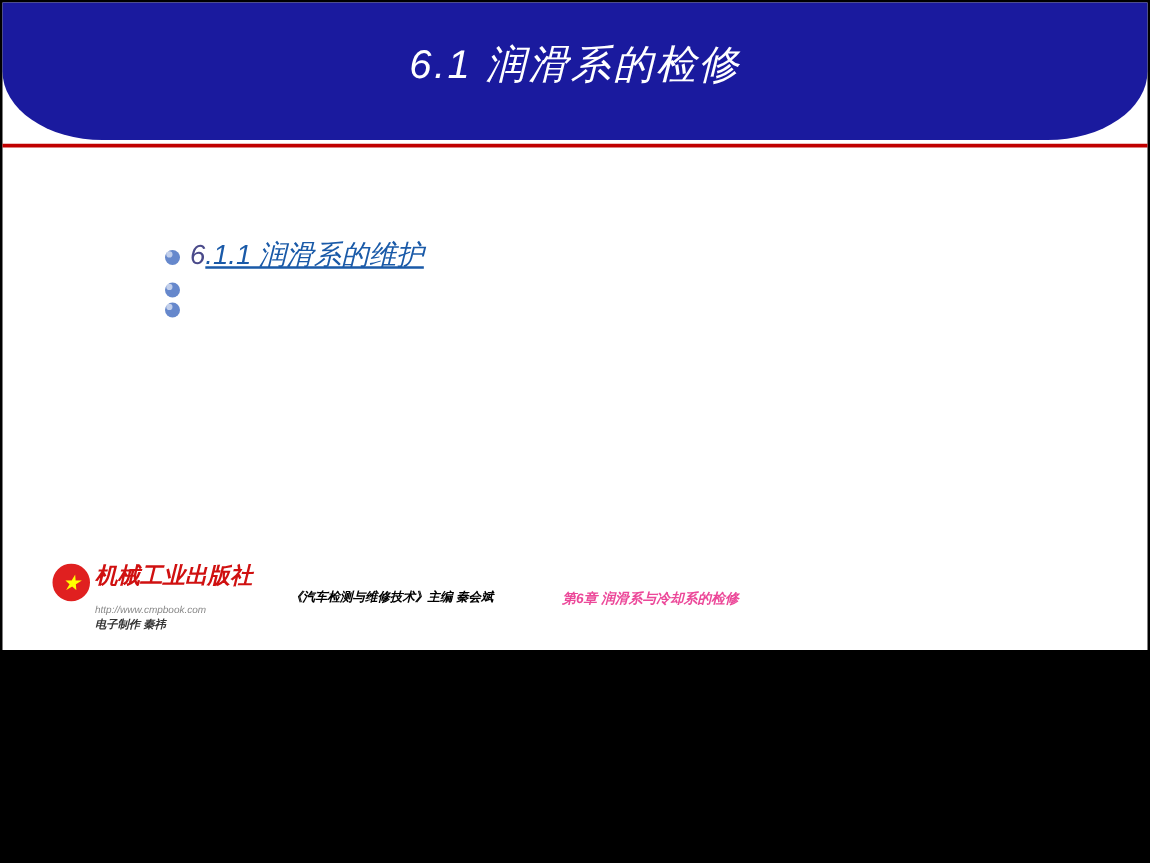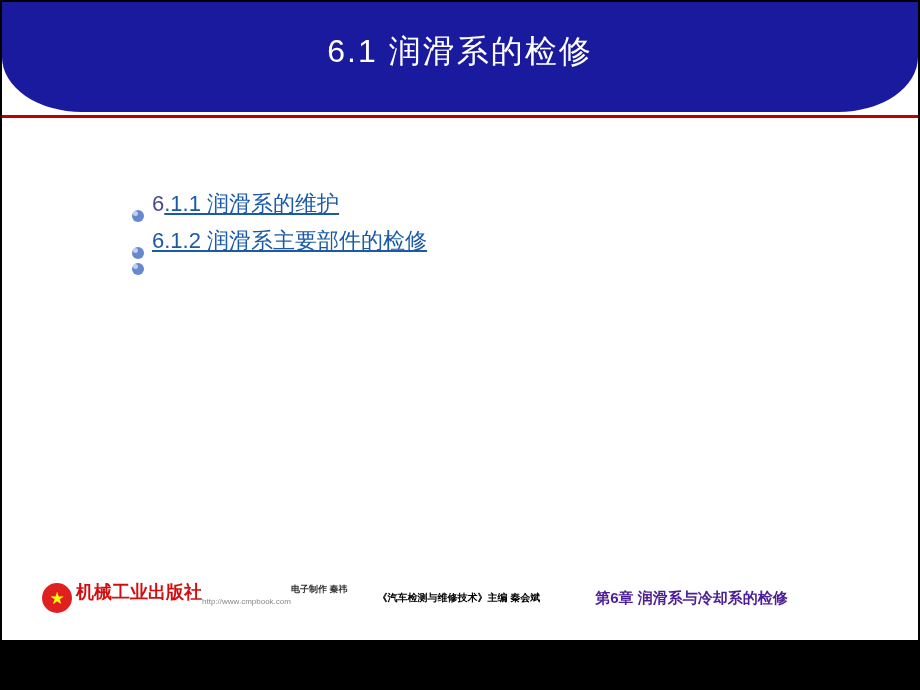--- a/index.html
+++ b/index.html
@@ -13,22 +13,23 @@
       background: #000;
       font-family: "SimSun", "Microsoft YaHei", sans-serif;
       overflow: hidden;
       position: relative;
     }
     .slide {
       position: absolute;
       top: 2px;
       left: 2px;
       width: 916px;
-      height: 638px;
+      height: 518px;
       background: #fff;
+      font-style: italic;
     }
     .header {
       position: relative;
       width: 100%;
       height: 130px;
     }
     .header-blue {
       position: absolute;
       top: 0;
       left: 0;
@@ -58,21 +59,21 @@
       letter-spacing: 2px;
     }
     .content {
       position: absolute;
       top: 185px;
       left: 130px;
       width: 700px;
     }
     .list-item {
       display: flex;
-      align-items: flex-end;
+      align-items: center;
       margin-bottom: 4px;
       font-size: 22px;
       line-height: 1.5;
     }
     .bullet {
       display: inline-flex;
       align-items: center;
       justify-content: center;
       width: 12px;
       height: 12px;
@@ -129,21 +130,21 @@
       flex-shrink: 0;
     }
     .logo-star-inner {
       color: #ff0;
       font-size: 17px;
       line-height: 1;
     }
     .logo-text-wrap {
       margin-left: 4px;
       display: flex;
-      flex-direction: row;
+      flex-direction: column;
     }
     .logo-name {
       color: #d01010;
       font-weight: bold;
       font-size: 18px;
       font-family: "SimHei", sans-serif;
       line-height: 1;
     }
     .logo-url {
       color: #888;
@@ -158,22 +159,22 @@
       margin-top: 1px;
       font-weight: bold;
     }
     .footer-book {
       color: #000;
       font-size: 10px;
       font-weight: bold;
       margin-right: 55px;
     }
     .footer-chapter {
-      color: #4c1d95;
-      font-size: 15px;
+      color: #ec4899;
+      font-size: 11px;
       font-weight: bold;
     }
   </style>
 </head>
 <body>
 
 <div class="slide">
 
   <div class="header">
     <div class="header-blue"></div>
@@ -185,23 +186,20 @@
 
     <div class="list-item">
       <span class="bullet"></span>
       <span>
         <span class="item-num-plain">6</span><a class="item-link">.1.1  润滑系的维护</a>
       </span>
     </div>
 
     <div class="list-item">
       <span class="bullet"></span>
-      <span>
-        <span class="item-num-plain"></span><a class="item-link">6.1.2  润滑系主要部件的检修</a>
-      </span>
     </div>
 
     <div class="list-item">
       <span class="bullet"></span>
     </div>
 
   </div>
 
   <div class="footer">
     <div class="footer-logo">

